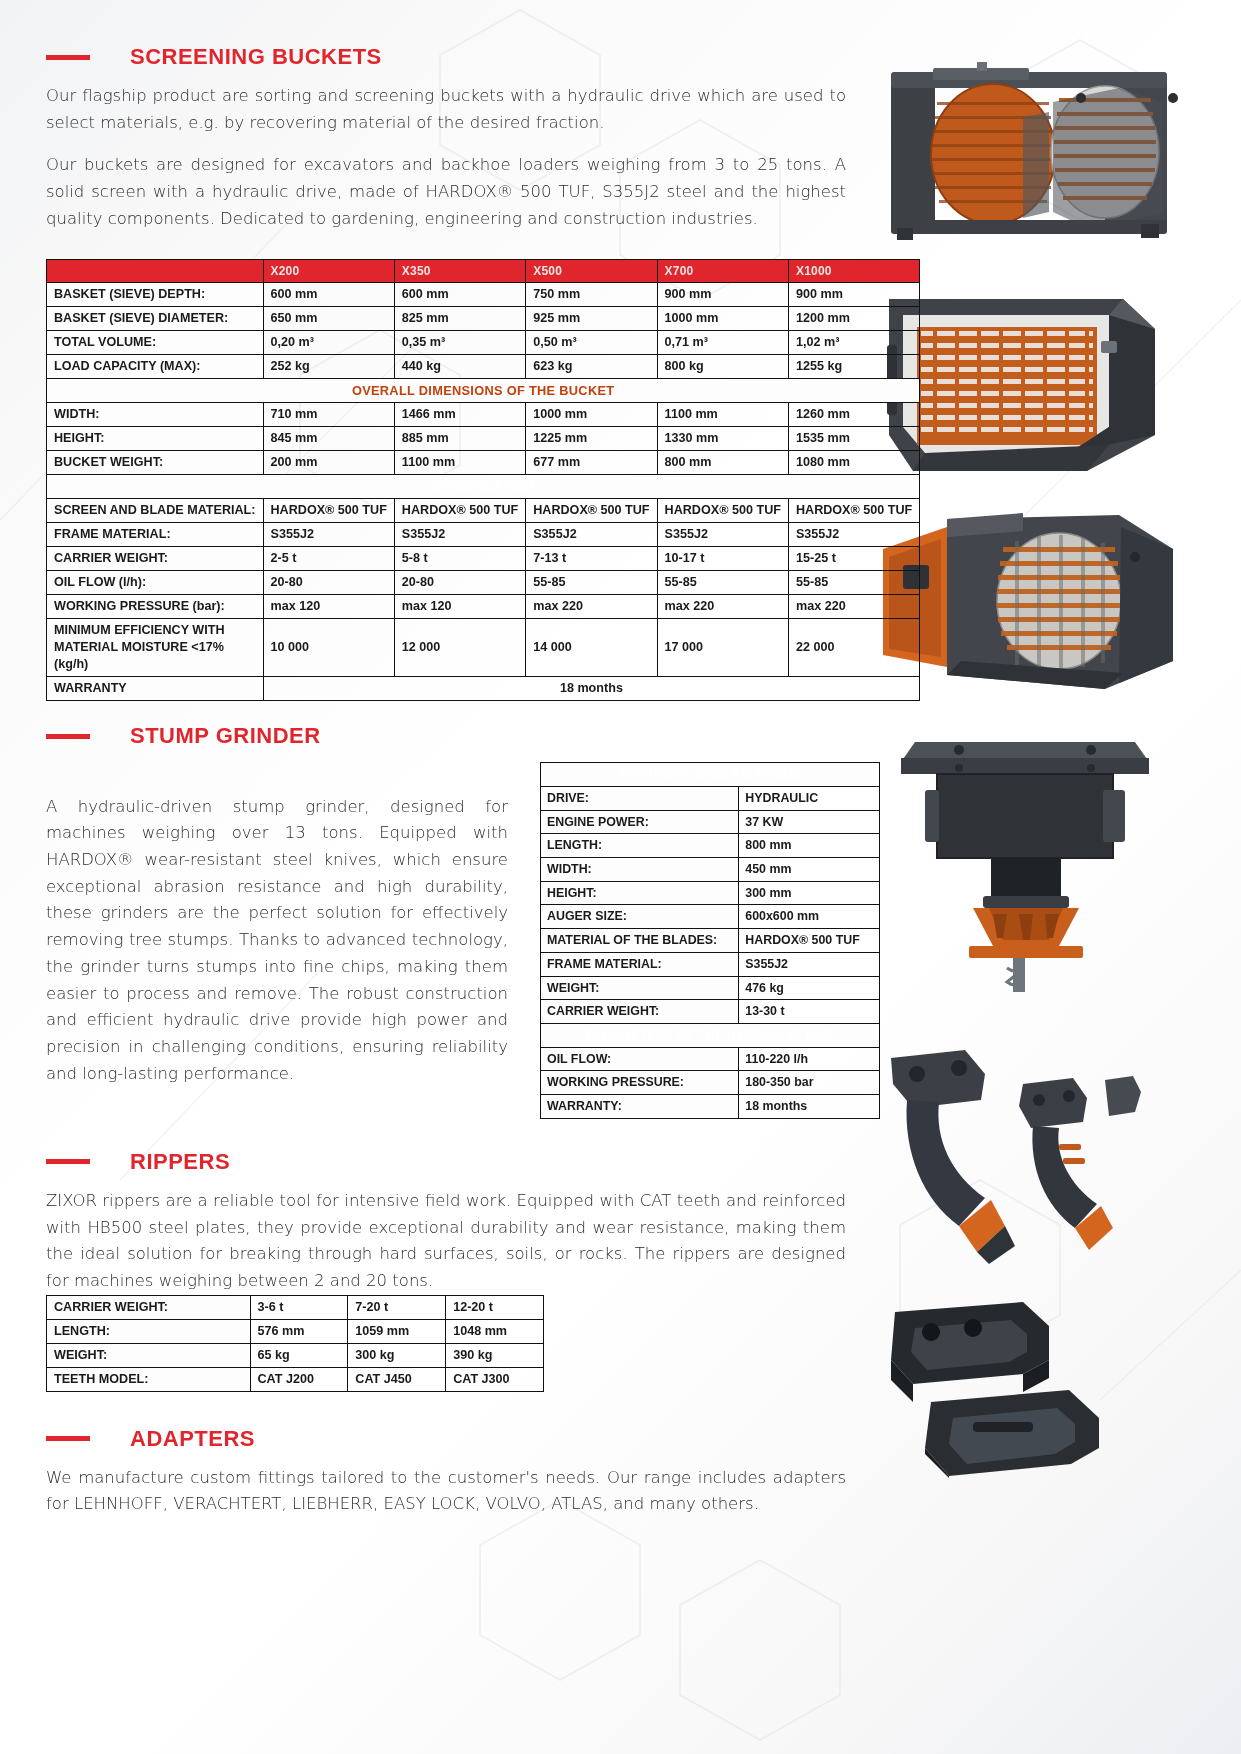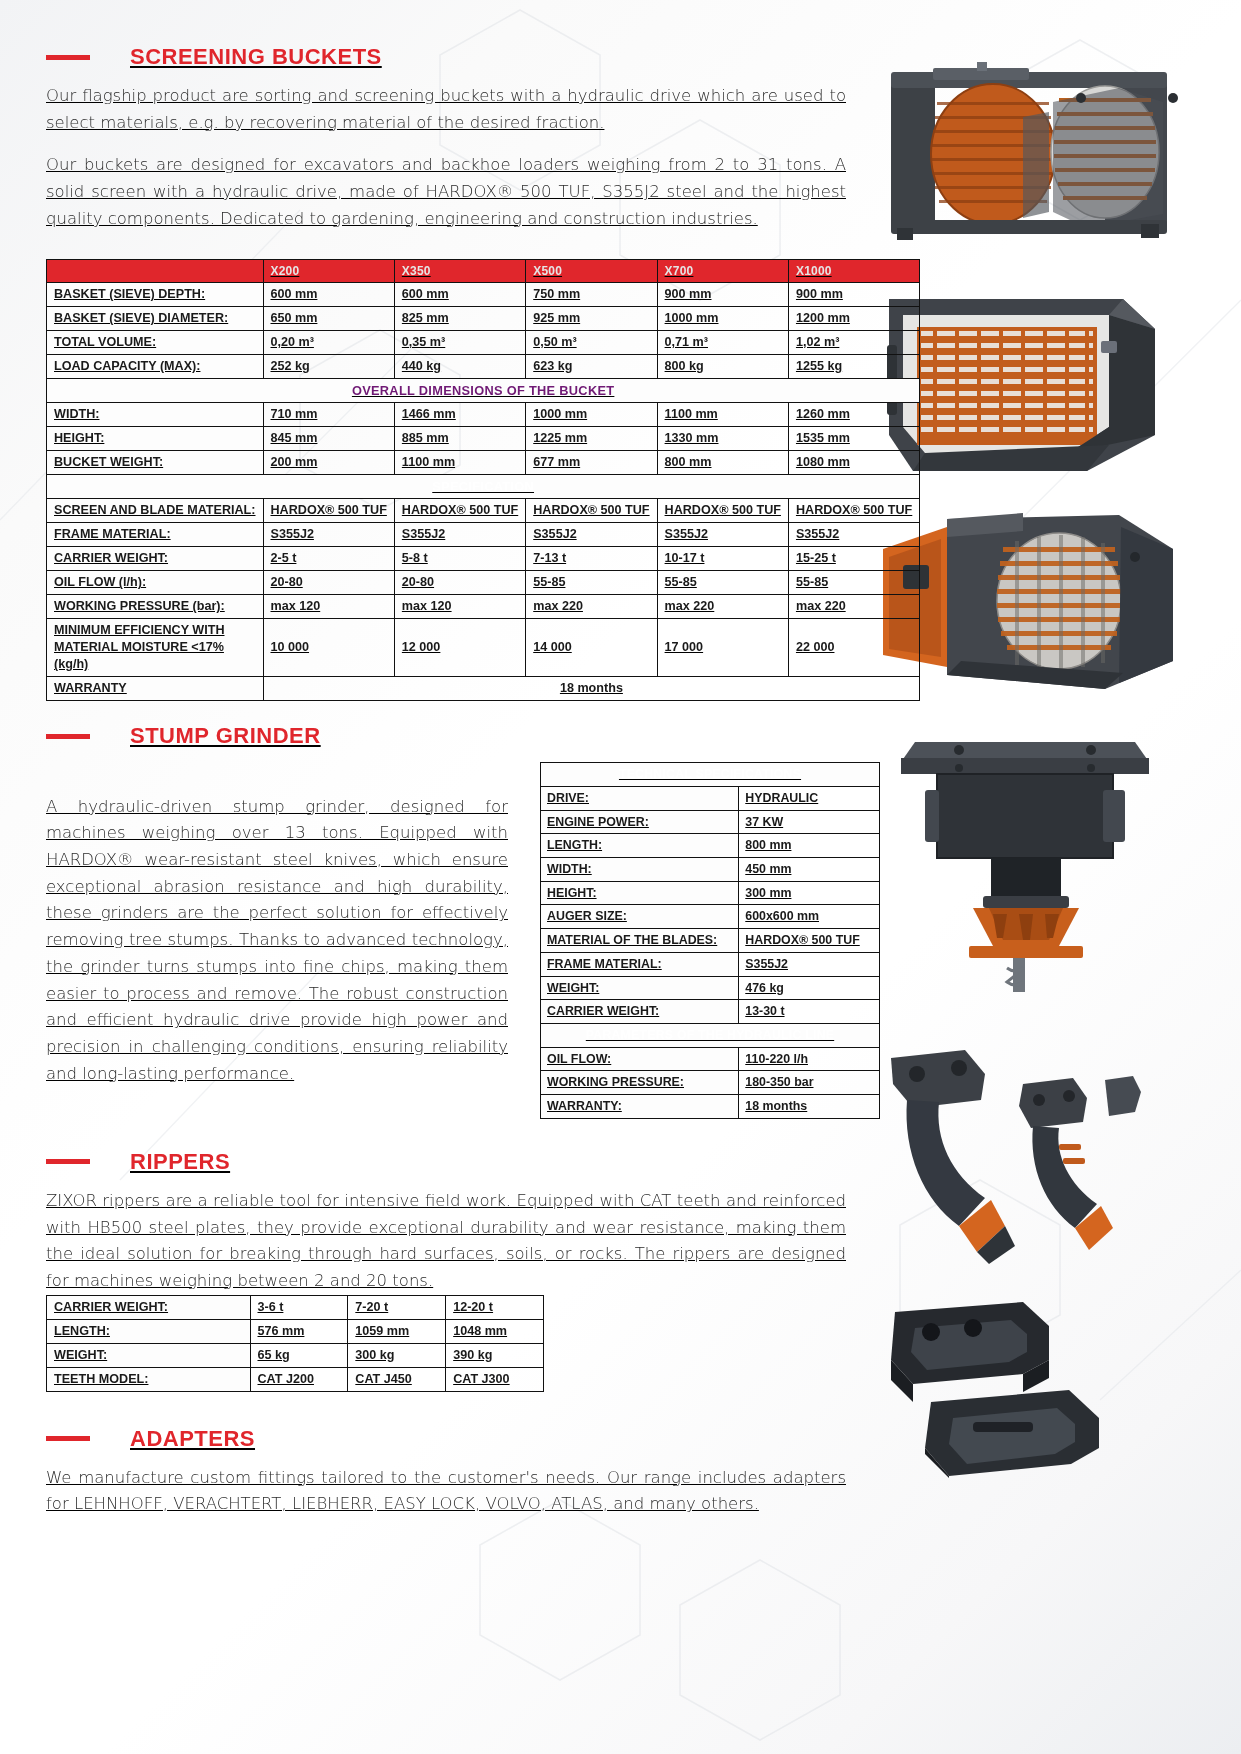--- a/index.html
+++ b/index.html
@@ -13,21 +13,20 @@
     position: relative; width: 1241px; height: 1754px;
     background:
       linear-gradient(135deg, #f2f3f5 0%, #fafafa 18%, #ffffff 42%, #ffffff 62%, #f7f7f8 86%, #eceef1 100%);
   }
   
   #hexbg { position: absolute; inset: 0; opacity: .5; pointer-events: none; }
   #content {
     position: absolute; left: 0; top: 0;
     width: 1241px; height: 1754px;
     padding: 44px 46px 16px 46px;
-    text-decoration: underline;
   }
   .col-left { width: 800px; }
 
   
   .sec-head { display: flex; align-items: center; gap: 0; margin-bottom: 13px; }
   .dash {
     display: inline-block; width: 44px; height: 5px;
     background: #e0262c; margin-right: 40px; flex: none;
   }
   .sec-title {
@@ -61,21 +60,21 @@
   }
   table.spec th.redhead {
     background: #e0262c; color: #e5e5e5; border-color: #111;
     font-size: 12px; letter-spacing: .2px;
   }
   table.spec td.redband, table.spec th.redband {
     background: #e0262c; color: #ffffff; text-align: center;
     font-size: 12.8px; letter-spacing: .3px; border-color: #111;
   }
   table.spec td.greyband {
-    background: #c9c9c9; color: #701a75; text-align: center;
+    background: #c9c9c9; color: #c2410c; text-align: center;
     font-size: 12.8px; letter-spacing: .3px;
   }
   table.spec td.center { text-align: center; }
   table.spec td.wrap { white-space: normal; }
   table.spec tr td:first-child { background: #fdfdfd; }
   table.spec th.redhead.blank { background: #e0262c; }
 
   
   #buckets-table { width: 795px; }
   #buckets-table col.c0 { width: 212px; }
@@ -306,21 +305,21 @@
   </svg>
 
   <div id="content">
 
     <div class="block col-left">
       <div class="sec-head">
         <span class="dash"></span>
         <span class="sec-title">SCREENING BUCKETS</span>
       </div>
       <p class="body">Our flagship product are sorting and screening buckets with a hydraulic drive which are used to select materials, e.g. by recovering material of the desired fraction.</p>
-      <p class="body">Our buckets are designed for excavators and backhoe loaders weighing from 2 to 31 tons. A solid screen with a hydraulic drive, made of HARDOX® 500 TUF, S355J2 steel and the highest quality components. Dedicated to gardening, engineering and construction industries.</p>
+      <p class="body">Our buckets are designed for excavators and backhoe loaders weighing from 3 to 25 tons. A solid screen with a hydraulic drive, made of HARDOX® 500 TUF, S355J2 steel and the highest quality components. Dedicated to gardening, engineering and construction industries.</p>
     </div>
 
     <table class="spec" id="buckets-table">
       <colgroup>
           <col class="c0">
           <col class="cx">
           <col class="cx">
           <col class="cx">
           <col class="cx">
           <col class="cx">

